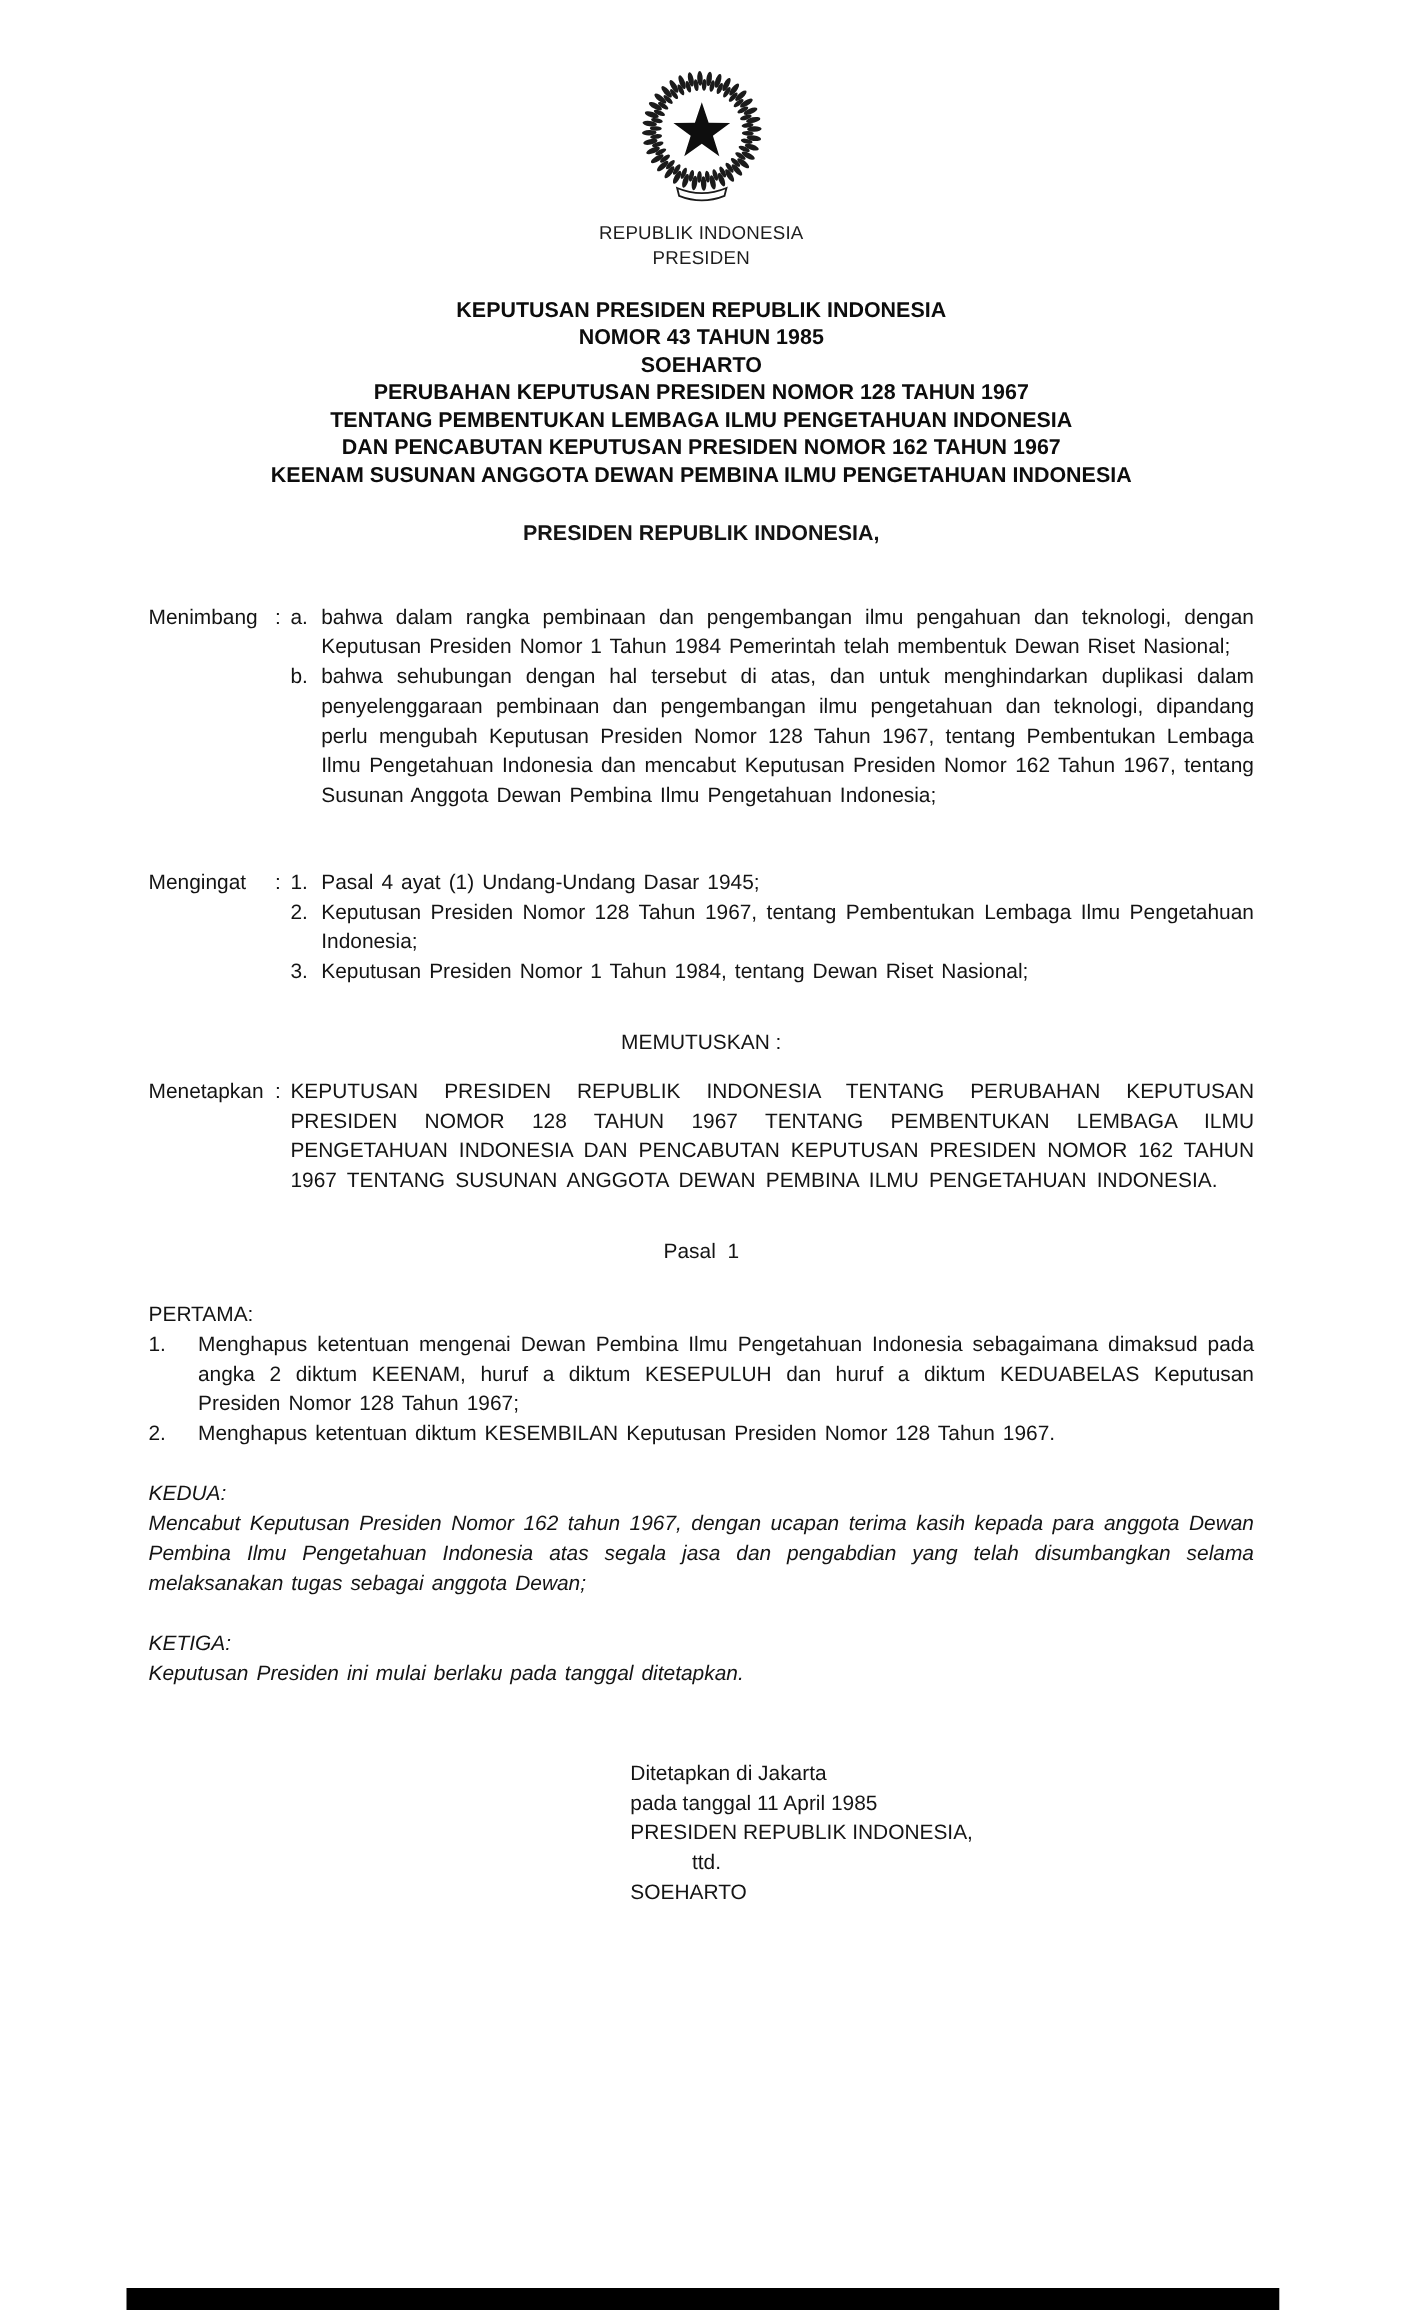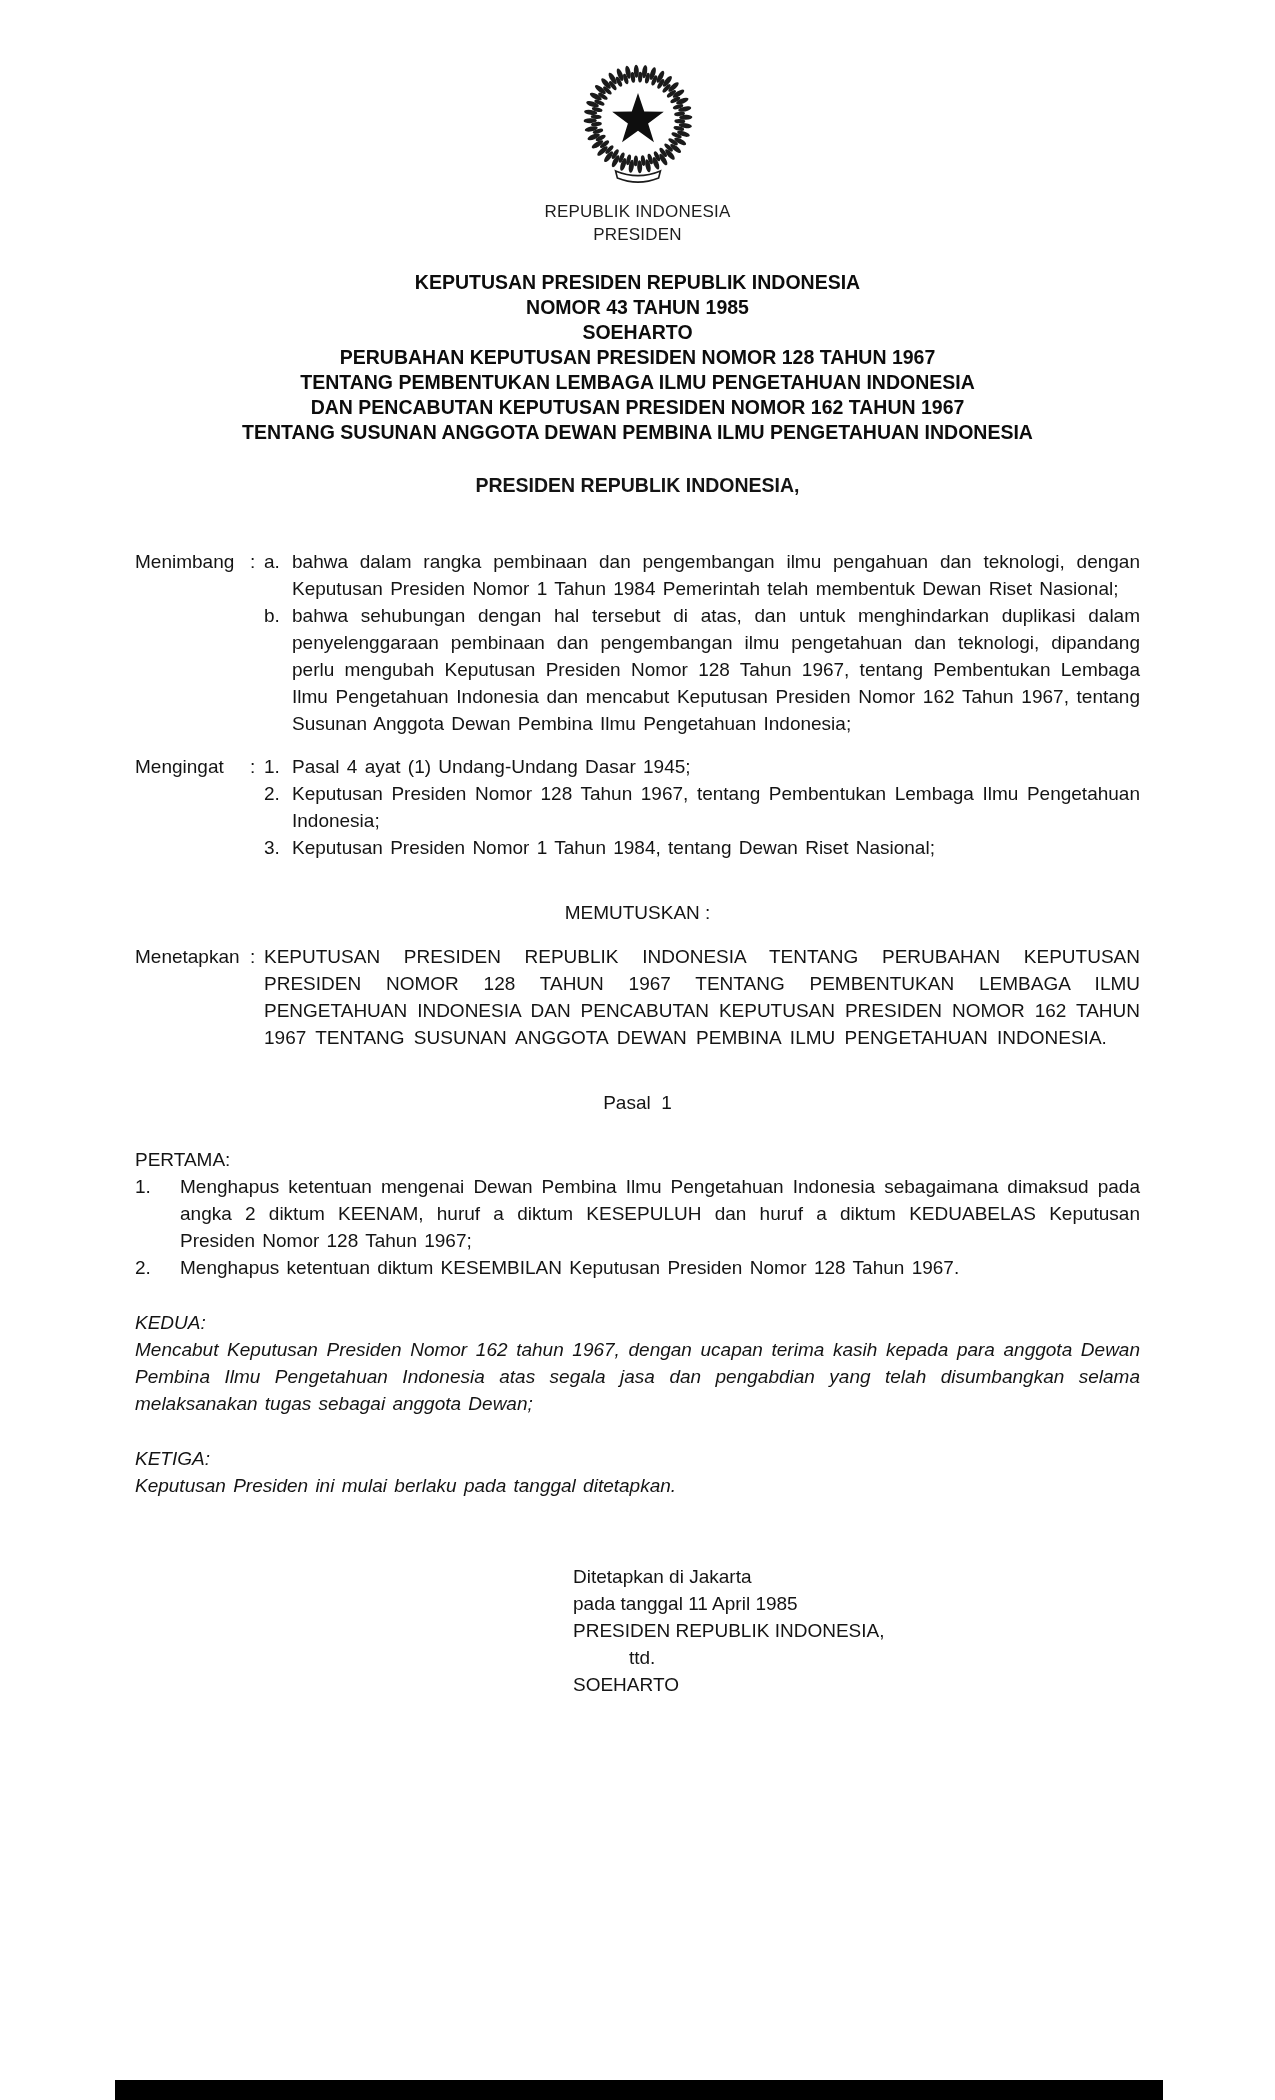--- a/index.html
+++ b/index.html
@@ -49,21 +49,21 @@
     font-size:19px;
     line-height:27px;
   }
   .clause-label { width:115px; flex:none; }
   .clause-colon { width:14px; flex:none; }
   .clause-items { flex:1; min-width:0; }
   .citem { display:flex; }
   .citem-marker { width:28px; flex:none; }
   .citem-text { flex:1; text-align:justify; word-spacing:2px; min-width:0; }
   .menimbang { margin-top:50px; }
-  .mengingat { margin-top:16px; }
+  .mengingat { margin-top:52px; }
   .memutuskan {
     margin-top:38px;
     text-align:center;
     font-size:19px;
     line-height:27px;
   }
   .menetapkan { margin-top:17px; }
   .menetapkan-text { flex:1; text-align:justify; word-spacing:4px; min-width:0; }
   .pasal-heading {
     margin-top:38px;
@@ -188,21 +188,21 @@
     <div>PRESIDEN</div>
   </div>
 
   <div class="title-block">
     <div>KEPUTUSAN PRESIDEN REPUBLIK INDONESIA</div>
     <div>NOMOR 43 TAHUN 1985</div>
     <div>SOEHARTO</div>
     <div>PERUBAHAN KEPUTUSAN PRESIDEN NOMOR 128 TAHUN 1967</div>
     <div>TENTANG PEMBENTUKAN LEMBAGA ILMU PENGETAHUAN INDONESIA</div>
     <div>DAN PENCABUTAN KEPUTUSAN PRESIDEN NOMOR 162 TAHUN 1967</div>
-    <div>TENTANG SUSUNAN ANGGOTA DEWAN PEMBINA ILMU PENGETAHUAN INDONESIA</div>
+    <div>KEENAM SUSUNAN ANGGOTA DEWAN PEMBINA ILMU PENGETAHUAN INDONESIA</div>
   </div>
 
   <div class="salutation">PRESIDEN REPUBLIK INDONESIA,</div>
 
   <div class="clause menimbang">
     <div class="clause-label">Menimbang</div>
     <div class="clause-colon">:</div>
     <div class="clause-items">
       <div class="citem">
         <div class="citem-marker">a.</div>

